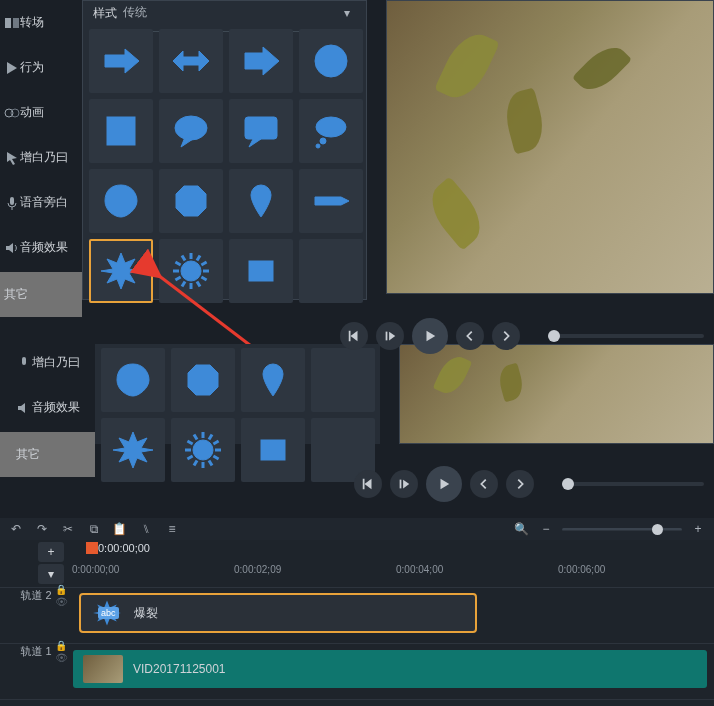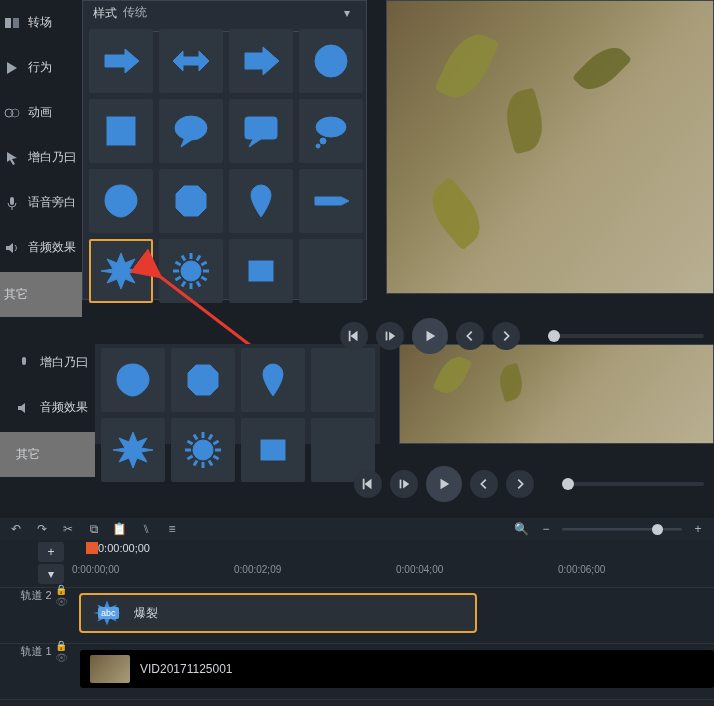--- a/index.html
+++ b/index.html
@@ -1,21 +1,21 @@
 <!DOCTYPE html>
 <html><head>
 <meta charset="utf-8">
 <style>
   html,body{margin:0;padding:0;background:#1a1f26;font-family:"Microsoft YaHei",Arial,sans-serif;color:#cfd3d8;font-size:12px;overflow:hidden;width:714px;height:706px}
   *{box-sizing:border-box}
   .app{position:relative;width:714px;height:706px}
 
   
   .catstrip{position:absolute;left:0;top:0;width:82px}
-  .cat{display:flex;align-items:center;gap:8px;height:45px;padding-left:4px;cursor:pointer}
+  .cat{display:flex;align-items:center;height:45px;padding-left:4px;cursor:pointer}
   .cat.other{background:#737373;margin-top:2px}
   .cat .ic{width:16px;height:16px;display:flex;align-items:center;justify-content:center}
   .cat .lbl{white-space:nowrap}
 
   
   .picker{position:absolute;left:82px;top:0;width:285px;height:300px;background:#262d36;border:1px solid #3a434e}
   .picker .hdr{height:24px;padding:4px 10px;display:flex;align-items:center;}
   .picker .hdr .dropdown{flex:1;display:flex;align-items:center;justify-content:space-between;padding:10px 6px;border-bottom:1px solid #3e4953;color:#aab1b9}
   .picker .grid{padding:4px 6px;display:grid;grid-template-columns:repeat(4,64px);grid-auto-rows:64px;gap:6px;overflow:hidden}
   .cell{background:#2e3640;border-radius:2px;display:flex;align-items:center;justify-content:center;cursor:pointer}
@@ -70,21 +70,21 @@
   .playhead{position:absolute;left:86px;top:2px;width:12px;height:12px;background:#e65a2e}
   .tc{position:absolute;left:98px;top:2px;font-size:11px;color:#d8dde2}
   .ruler{position:absolute;left:72px;right:0;top:24px;height:24px}
   .tick{position:absolute;top:0;font-size:10px;color:#8a929b}
   .tick.t0{left:0}.tick.t2{left:162px}.tick.t4{left:324px}.tick.t6{left:486px}
   .track{height:56px;display:flex;align-items:flex-start;border-bottom:1px solid #2d343d}
   .trkhdr{width:72px;text-align:center;font-size:11px;color:#aab1b9;position:relative}
   .trkbody{flex:1;position:relative;height:100%}
   .clip{position:absolute;top:6px;height:38px;border-radius:3px;display:flex;align-items:center;gap:10px;padding:8px 10px;font-size:12px}
   .clip.c1{left:8px;width:396px;background:#2a3038;outline:2px solid #e8a23a;outline-offset:-1px}
-  .clip.c2{left:8px;width:634px;background:#000000}
+  .clip.c2{left:1px;width:634px;background:#0f766e}
   .clip .thumb{width:40px;height:28px;background:linear-gradient(130deg,#6f5e3e,#a89c78);border-radius:2px}
   .clip .burst{width:34px;height:28px}
   .clip .burst svg{width:100%;height:100%;fill:#3e8ad8}
   .clip .tag{position:absolute;left:18px;top:13px;background:#5aa0e6;color:#fff;font-size:9px;padding:1px 3px;border-radius:2px}
   .eye{position:absolute;right:4px;top:8px;font-size:10px;color:#5d6670}
   .lock{position:absolute;right:4px;bottom:8px;font-size:10px;color:#5d6670}
 
   svg{overflow:visible}
 </style>
 </head>

